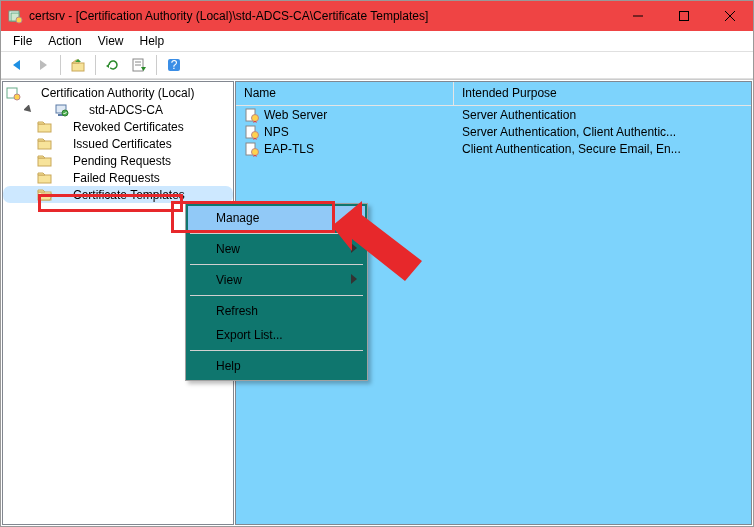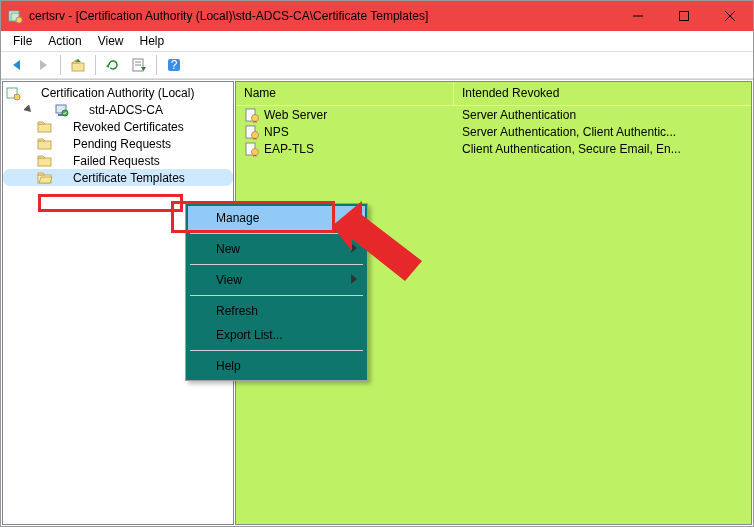--- a/index.html
+++ b/index.html
@@ -20,21 +20,21 @@
   .menubar .menu-item { padding:2px 8px; }
 
   
   .toolbar { height:28px; display:flex; align-items:center; padding:2px 4px; border-top:1px solid #e0e0e0; border-bottom:1px solid #e0e0e0; background:#fff; gap:2px; }
   .tool-btn { width:24px; height:24px; display:flex; align-items:center; justify-content:center; border:1px solid transparent; }
   .tool-sep { width:1px; height:20px; background:#ccc; margin:0 3px; }
 
   
   .content { flex:1; display:flex; border-top:1px solid #ccc; }
   .tree-pane { width:232px; border:1px solid #828790; margin:1px; background:#fff; padding:2px 0; overflow:hidden; }
-  .list-pane { flex:1; border:1px solid #828790; margin:1px 1px 1px 0; background:#bef264; display:flex; flex-direction:column; overflow:hidden; }
+  .list-pane { flex:1; border:1px solid #828790; margin:1px 1px 1px 0; background:#7dd3fc; display:flex; flex-direction:column; overflow:hidden; }
 
   
   .tree ul { list-style:none; margin:0; padding:0; }
   .tree-row { display:flex; align-items:center; height:17px; padding-right:4px; white-space:nowrap;gap:16px; }
   .tree-label { padding:0 2px; }
   .expander { width:16px; display:flex; align-items:center; justify-content:center; }
   .node-icon { width:16px; height:16px; display:flex; align-items:center; justify-content:center; margin-right:2px; }
   .indent0 { padding-left:2px; }
   .indent1 { padding-left:18px; }
   .indent2 { padding-left:34px; }
@@ -197,20 +197,31 @@
                 </div>
                     </li>
                 <li>
                       <div class="tree-row indent2">
                   <span class="node-icon">
                           <svg width="16" height="16">
                             <rect x="1" y="5" width="13" height="8" fill="#f7e39a" stroke="#c9a85a"></rect>
                             <polygon points="1,5 1,3 6,3 8,5" fill="#f7e39a" stroke="#c9a85a"></polygon>
                           </svg>
                         </span>
+                  <span class="tree-label">Issued Certificates</span>
+                </div>
+                    </li>
+                <li>
+                      <div class="tree-row indent2">
+                  <span class="node-icon">
+                          <svg width="16" height="16">
+                            <rect x="1" y="5" width="13" height="8" fill="#f7e39a" stroke="#c9a85a"></rect>
+                            <polygon points="1,5 1,3 6,3 8,5" fill="#f7e39a" stroke="#c9a85a"></polygon>
+                          </svg>
+                        </span>
                   <span class="tree-label">Pending Requests</span>
                 </div>
                     </li>
                 <li>
                       <div class="tree-row indent2">
                   <span class="node-icon">
                           <svg width="16" height="16">
                             <rect x="1" y="5" width="13" height="8" fill="#f7e39a" stroke="#c9a85a"></rect>
                             <polygon points="1,5 1,3 6,3 8,5" fill="#f7e39a" stroke="#c9a85a"></polygon>
                           </svg>
@@ -233,21 +244,21 @@
               </ul>
             </li>
           </ul>
         </li>
       </ul>
     </div>
 
     <div class="list-pane">
       <div class="list-header">
         <div class="col name">Name</div>
-        <div class="col purpose">Intended Revoked</div>
+        <div class="col purpose">Intended Purpose</div>
       </div>
       <div class="list-body">
         <div class="list-row">
           <div class="cell name">
             <span class="cert-icon"><svg width="16" height="16">
                     <rect x="2" y="2" width="9" height="12" fill="#fff" stroke="#888"></rect>
                     <circle cx="11" cy="11" r="3.5" fill="#ffd24d" stroke="#b88"></circle>
                     <path d="M10 14 l-1 2 l2-1 l2 1 l-1-2" fill="#d44"></path>
                   </svg></span>
             <span>Web Server</span>

